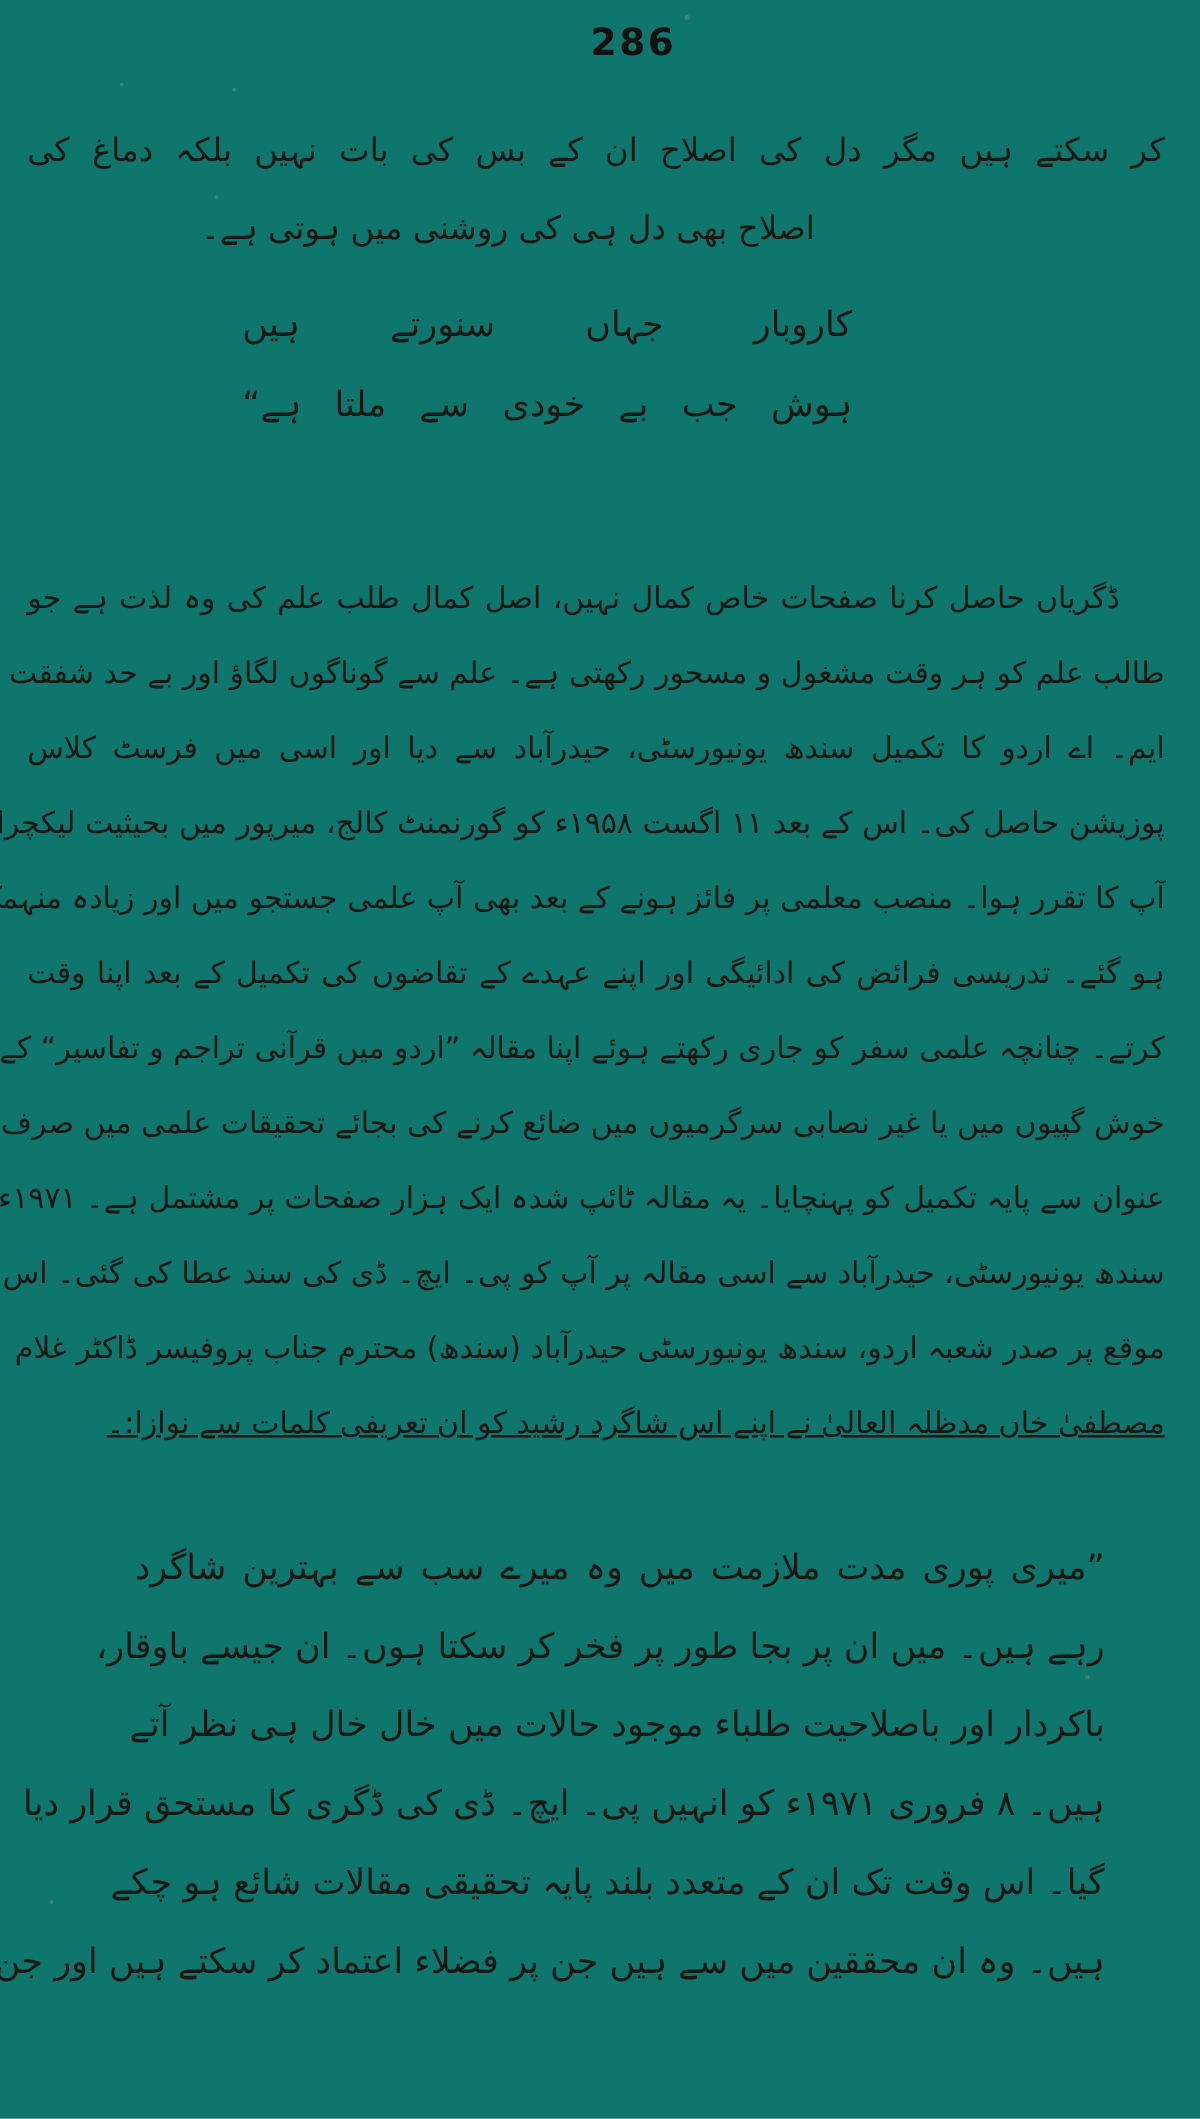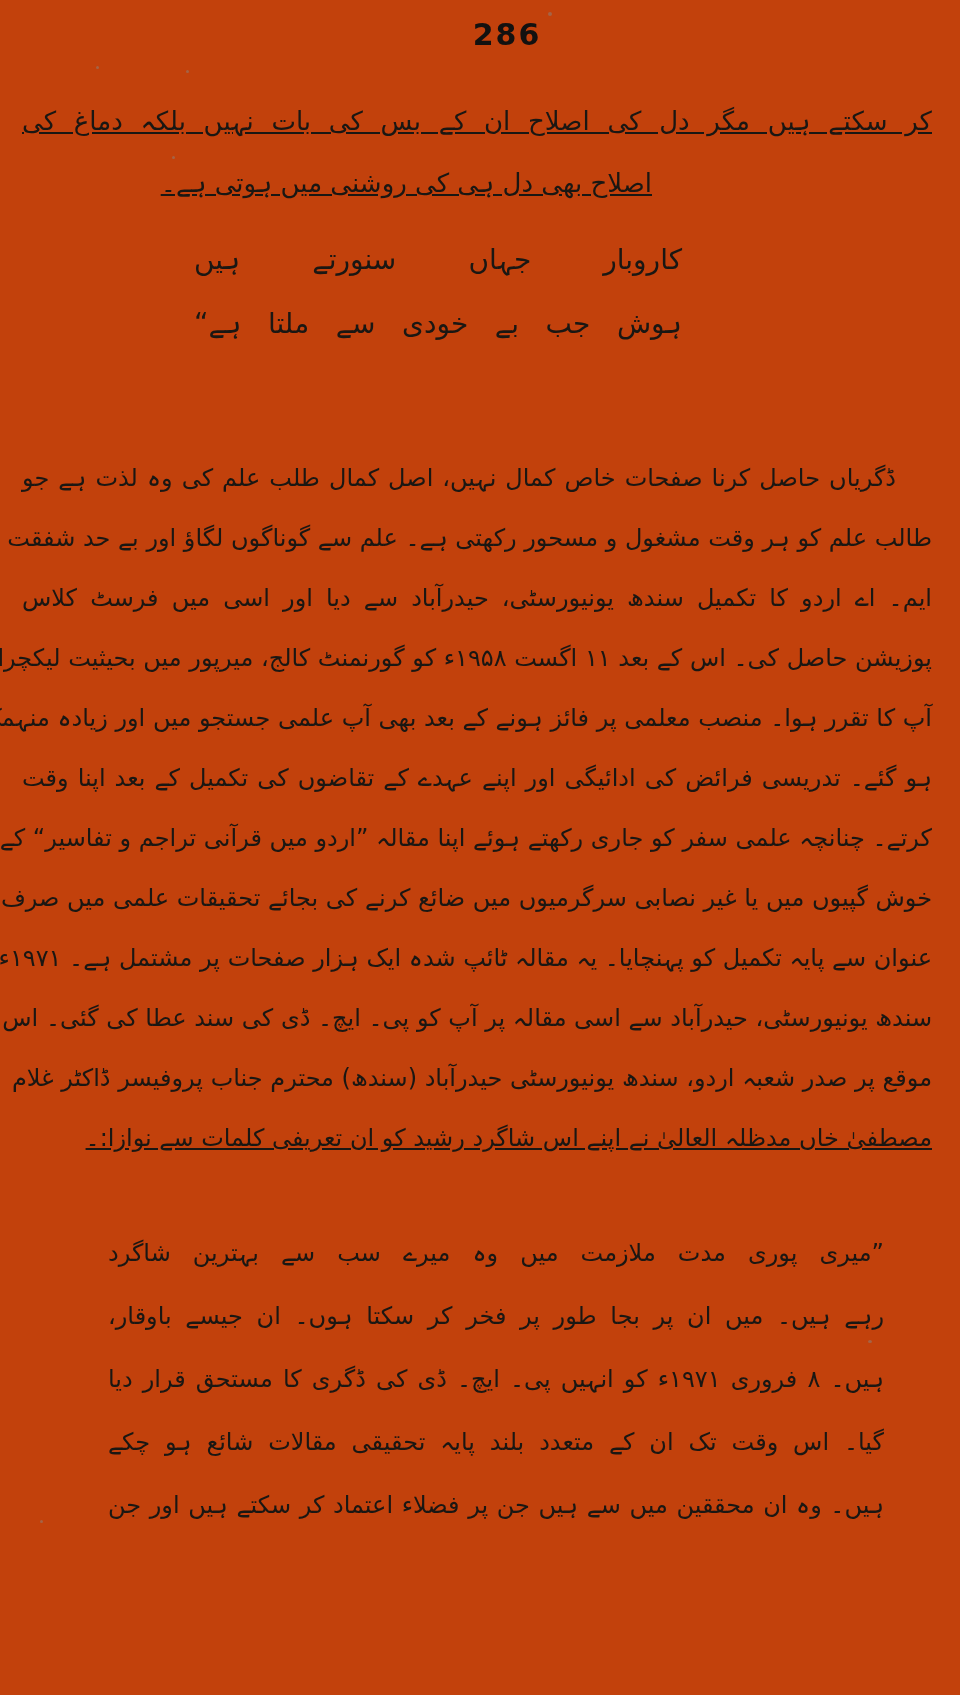--- a/index.html
+++ b/index.html
@@ -1,21 +1,21 @@
 <!DOCTYPE html>
 <html lang="ur" dir="rtl"><head>
 <meta charset="utf-8">
 <style>
   html, body { margin: 0; padding: 0; background: #d8d6d2; }
   .page {
     position: relative;
     width: 960px;
     height: 1695px;
     margin: 0 auto;
-    background: #c2410c;
+    background: #0f766e;
     color: #1a1713;
     font-family: "DejaVu Sans", sans-serif;
     direction: rtl;
     overflow: hidden;
     box-sizing: border-box;
     padding: 14px 28px 0 22px;
   }
   .page-number {
     direction: ltr;
     text-align: center;
@@ -27,21 +27,20 @@
     line-height: 42px;
     padding-left: 60px; 
     box-sizing: border-box;
   }
   
   .intro { margin-top: 34px; font-size: 26px; }
   .intro .line {
     line-height: 62px;
     text-align: justify;
     text-align-last: justify;
-    text-decoration: underline;
   }
   .intro .line.end-line {
     text-align: right;
     text-align-last: right;
     padding-right: 280px;
   }
   
   .couplet { margin: 14px 250px 0 172px; font-size: 28px; }
   .couplet .verse-line {
     display: flex;
@@ -57,21 +56,21 @@
     white-space: nowrap;
   }
   .main-par .line.first { text-indent: 36px; }
   .main-par .line.last {
     text-align: right;
     text-align-last: right;
     padding-left: 160px;
     text-decoration: underline;
   }
   
-  .quote { margin-top: 54px; padding: 0 48px 0 86px; font-size: 24px; }
+  .quote { margin-top: 54px; padding: 0 48px 0 86px; font-size: 28px; }
   .quote .line {
     line-height: 63px;
     text-align: justify;
     text-align-last: justify;
     white-space: nowrap;
   }
   
   .speck { position: absolute; background: #8a867f; border-radius: 50%; opacity: .5; }
 </style>
 </head>
@@ -115,20 +114,21 @@
     <div class="line">خوش گپیوں میں یا غیر نصابی سرگرمیوں میں ضائع کرنے کی بجائے تحقیقات علمی میں صرف</div>
     <div class="line">عنوان سے پایہ تکمیل کو پہنچایا۔ یہ مقالہ ٹائپ شدہ ایک ہزار صفحات پر مشتمل ہے۔ ۱۹۷۱ء میں</div>
     <div class="line">سندھ یونیورسٹی، حیدرآباد سے اسی مقالہ پر آپ کو پی۔ ایچ۔ ڈی کی سند عطا کی گئی۔ اس</div>
     <div class="line">موقع پر صدر شعبہ اردو، سندھ یونیورسٹی حیدرآباد (سندھ) محترم جناب پروفیسر ڈاکٹر غلام</div>
     <div class="line last">مصطفیٰ خاں مدظلہ العالیٰ نے اپنے اس شاگرد رشید کو ان تعریفی کلمات سے نوازا:۔</div>
   </div>
 
   <div class="quote">
     <div class="line">”میری پوری مدت ملازمت میں وہ میرے سب سے بہترین شاگرد</div>
     <div class="line">رہے ہیں۔ میں ان پر بجا طور پر فخر کر سکتا ہوں۔ ان جیسے باوقار،</div>
+    <div class="line">باکردار اور باصلاحیت طلباء موجود حالات میں خال خال ہی نظر آتے</div>
     <div class="line">ہیں۔ ۸ فروری ۱۹۷۱ء کو انہیں پی۔ ایچ۔ ڈی کی ڈگری کا مستحق قرار دیا</div>
     <div class="line">گیا۔ اس وقت تک ان کے متعدد بلند پایہ تحقیقی مقالات شائع ہو چکے</div>
     <div class="line">ہیں۔ وہ ان محققین میں سے ہیں جن پر فضلاء اعتماد کر سکتے ہیں اور جن</div>
   </div>
 
   <div class="speck" style="left:548px;top:12px;width:4px;height:4px;"></div>
   <div class="speck" style="left:96px;top:66px;width:3px;height:3px;"></div>
   <div class="speck" style="left:186px;top:70px;width:3px;height:3px;"></div>
   <div class="speck" style="left:172px;top:156px;width:3px;height:3px;"></div>
   <div class="speck" style="left:868px;top:1340px;width:4px;height:3px;"></div>

